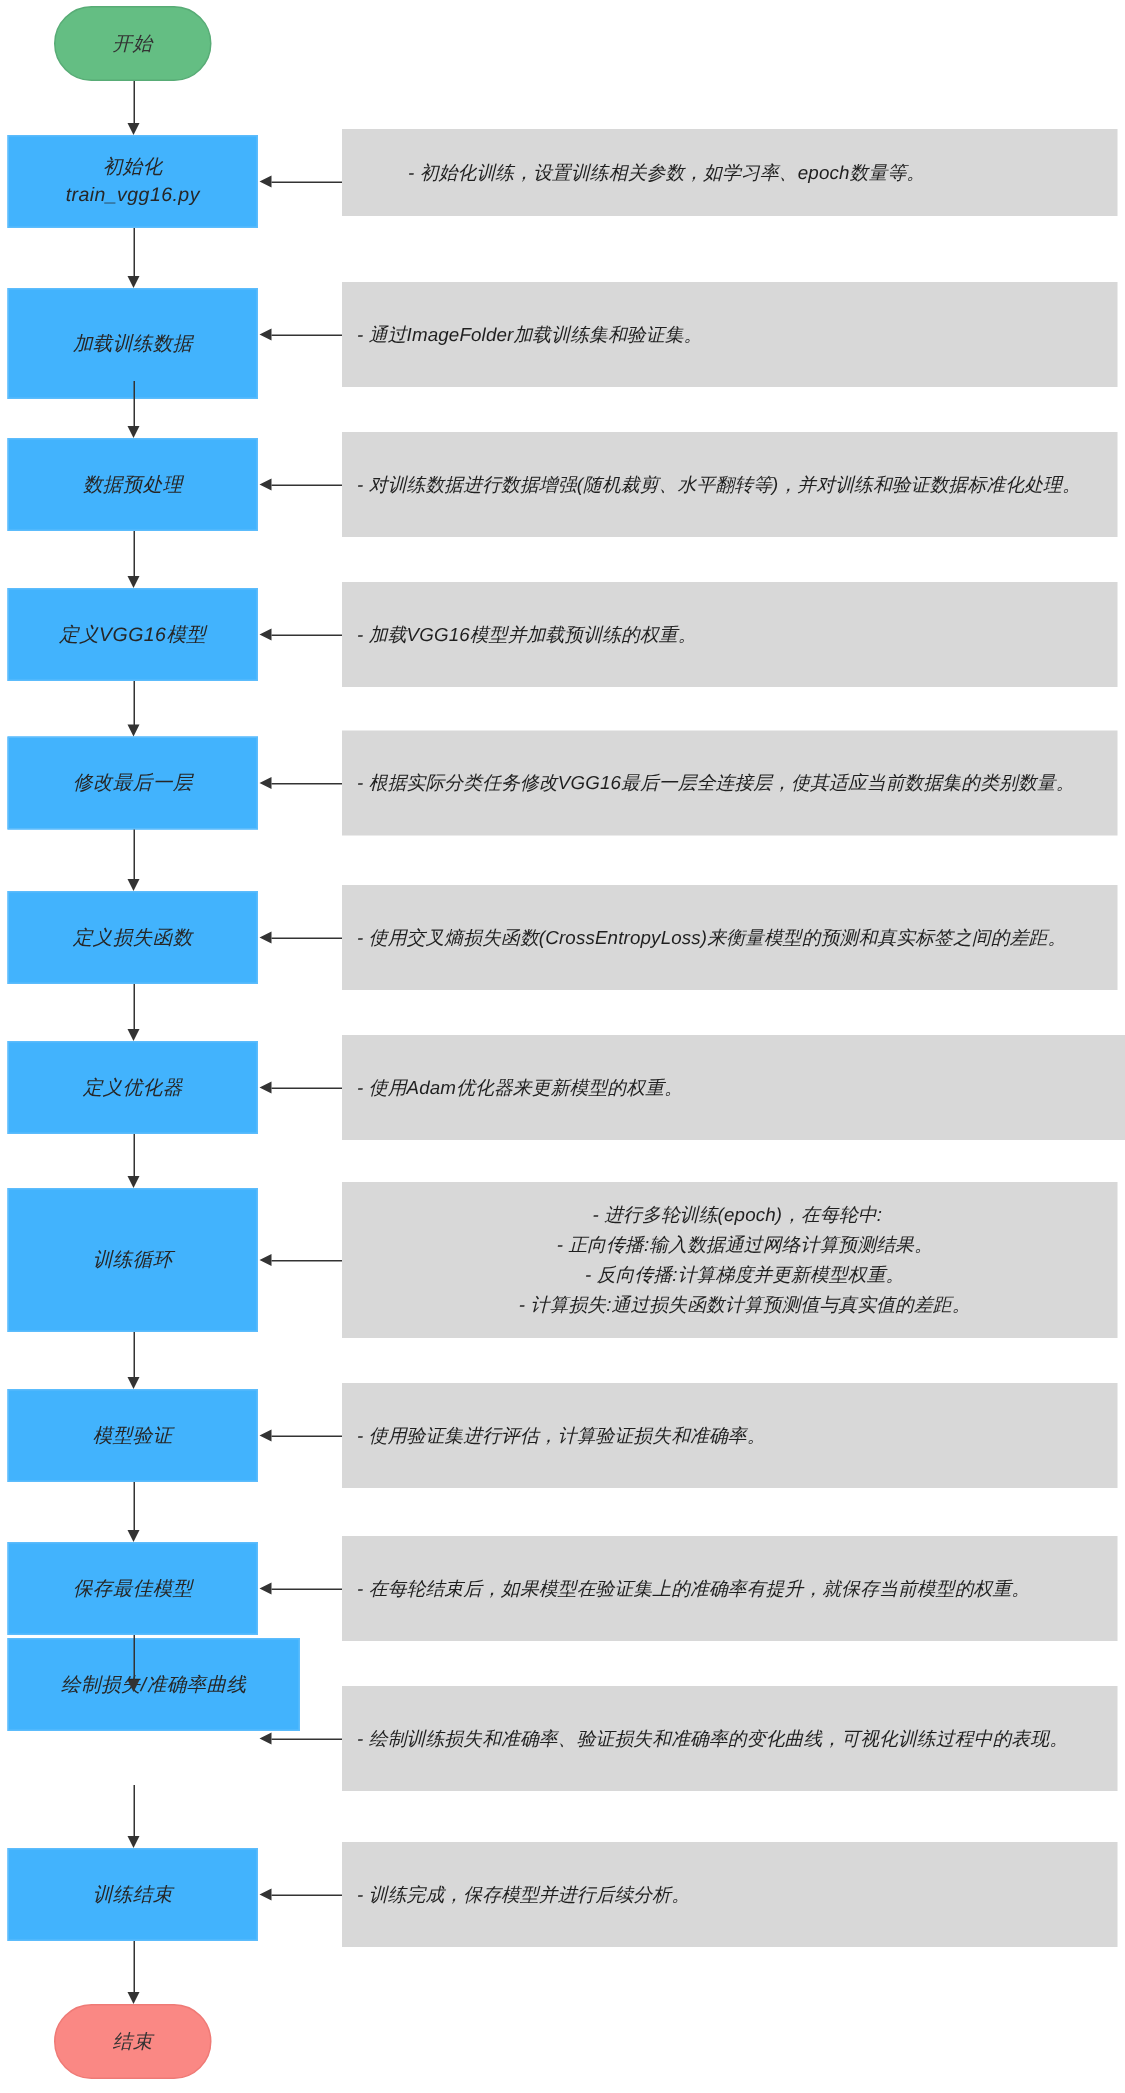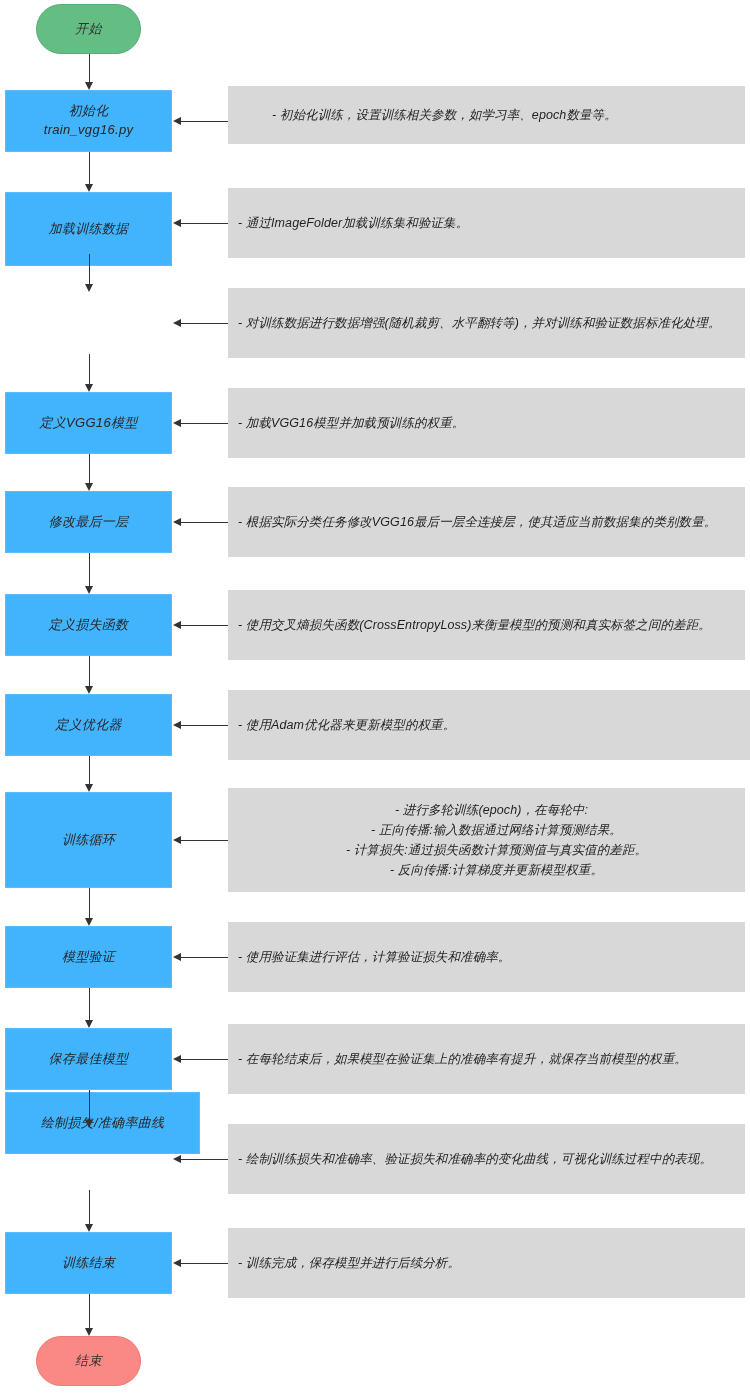--- a/index.html
+++ b/index.html
@@ -124,20 +124,23 @@
     <div class="hconn" style="left: 181px; top: 121px; width: 47px;"></div>
     <div class="harrow" style="left: 173px; top: 116.5px;"></div>
     <div class="process" style="left: 5px; top: 192px; width: 167px; height: 74px;">
       <div class="line1">加载训练数据</div>
     </div>
     <div class="note" style="left: 228px; top: 188px; width: 517px; height: 70px;">
       <div class="nline">- 通过ImageFolder加载训练集和验证集。</div>
     </div>
     <div class="hconn" style="left: 181px; top: 223px; width: 47px;"></div>
     <div class="harrow" style="left: 173px; top: 218.5px;"></div>
+    <div class="process" style="left: 5px; top: 292px; width: 167px; height: 62px;">
+      <div class="line1">数据预处理</div>
+    </div>
     <div class="note" style="left: 228px; top: 288px; width: 517px; height: 70px;">
       <div class="nline">- 对训练数据进行数据增强(随机裁剪、水平翻转等)，并对训练和验证数据标准化处理。</div>
     </div>
     <div class="hconn" style="left: 181px; top: 323px; width: 47px;"></div>
     <div class="harrow" style="left: 173px; top: 318.5px;"></div>
     <div class="process" style="left: 5px; top: 392px; width: 167px; height: 62px;">
       <div class="line1">定义VGG16模型</div>
     </div>
     <div class="note" style="left: 228px; top: 388px; width: 517px; height: 70px;">
       <div class="nline">- 加载VGG16模型并加载预训练的权重。</div>
@@ -167,22 +170,22 @@
       <div class="nline">- 使用Adam优化器来更新模型的权重。</div>
     </div>
     <div class="hconn" style="left: 181px; top: 725px; width: 47px;"></div>
     <div class="harrow" style="left: 173px; top: 720.5px;"></div>
     <div class="process" style="left: 5px; top: 792px; width: 167px; height: 96px;">
       <div class="line1">训练循环</div>
     </div>
     <div class="note" style="left: 228px; top: 788px; width: 517px; height: 104px; text-align: center;">
       <div class="nline">- 进行多轮训练(epoch)，在每轮中:</div>
       <div class="nline indent">- 正向传播:输入数据通过网络计算预测结果。</div>
+      <div class="nline indent">- 反向传播:计算梯度并更新模型权重。</div>
       <div class="nline indent">- 计算损失:通过损失函数计算预测值与真实值的差距。</div>
-      <div class="nline indent">- 反向传播:计算梯度并更新模型权重。</div>
     </div>
     <div class="hconn" style="left: 181px; top: 840px; width: 47px;"></div>
     <div class="harrow" style="left: 173px; top: 835.5px;"></div>
     <div class="process" style="left: 5px; top: 926px; width: 167px; height: 62px;">
       <div class="line1">模型验证</div>
     </div>
     <div class="note" style="left: 228px; top: 922px; width: 517px; height: 70px;">
       <div class="nline">- 使用验证集进行评估，计算验证损失和准确率。</div>
     </div>
     <div class="hconn" style="left: 181px; top: 957px; width: 47px;"></div>

